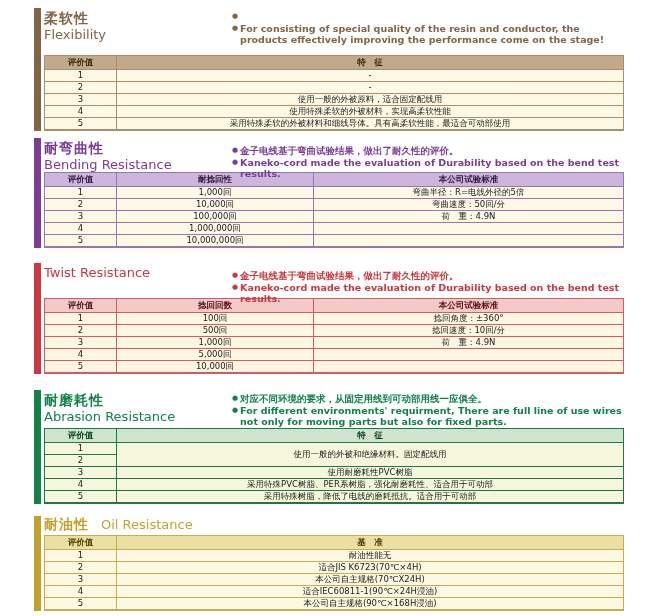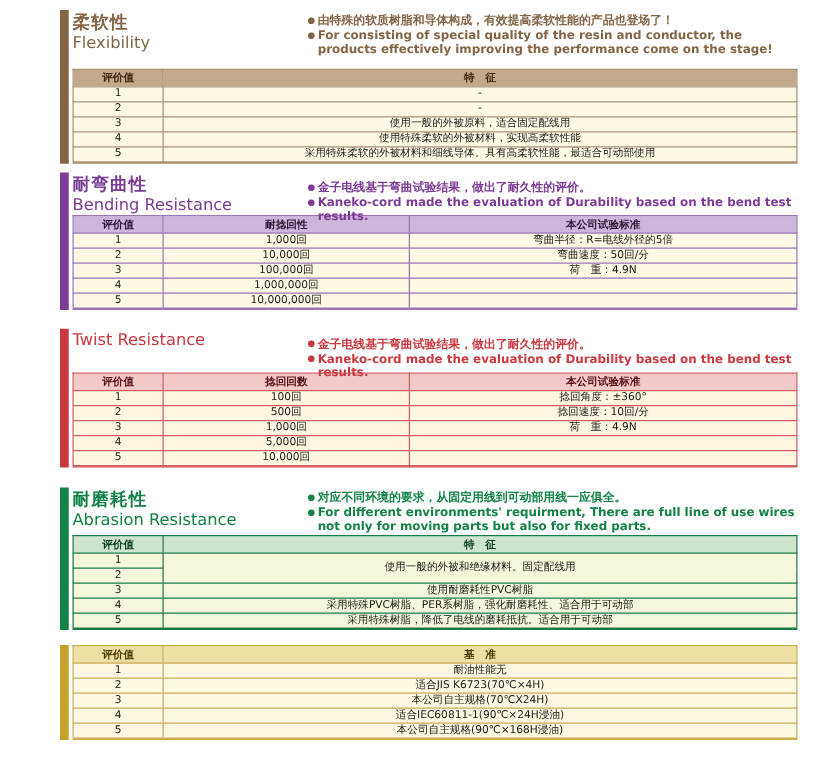--- a/index.html
+++ b/index.html
@@ -1,20 +1,20 @@
 <!DOCTYPE html>
 <html><head>
 <meta charset="utf-8">
 <style>
   html,body{margin:0;padding:0;background:#ffffff;}
   #page{
     position:relative;width:650px;height:616px;background:#ffffff;overflow:hidden;
     font-family:"DejaVu Sans","Liberation Sans",sans-serif;
   }
-  .section{position:absolute;left:48px;display:flex;align-items:stretch;}
+  .section{position:absolute;left:34px;display:flex;align-items:stretch;}
   .accent-bar{width:7px;margin-right:3px;}
   .content{width:580px;}
   .head{display:flex;align-items:flex-start;}
   .titles{width:188px;padding-top:2px;flex:0 0 188px;}
   .title-zh{font-size:14px;font-weight:bold;letter-spacing:1px;line-height:17px;}
   .title-en{font-size:13px;font-weight:normal;line-height:15px;}
   .bullets{flex:1;padding-top:3px;}
   .bullet{display:flex;font-size:9.5px;font-weight:bold;line-height:11.5px;}
   .dot{flex:0 0 auto;font-size:7px;margin-right:2px;line-height:11.5px;}
   table.grade-table{border-collapse:collapse;width:580px;table-layout:fixed;}
@@ -55,21 +55,20 @@
     <div class="accent-bar"></div>
     <div class="content">
       <div class="head">
         <div class="titles">
           <div class="title-zh">柔软性</div>
           <div class="title-en">Flexibility</div>
         </div>
         <div class="bullets">
           <div class="bullet">
               <span class="dot">●</span>
-              <span class="btxt">由特殊的软质树脂和导体构成，有效提高柔软性能的产品也登场了！</span>
             </div>
           <div class="bullet">
               <span class="dot">●</span>
               <span class="btxt">For consisting of special quality of the resin and conductor, the products effectively improving the performance come on the stage!</span>
             </div>
         </div>
       </div>
       <table class="grade-table">
         <colgroup>
             <col class="c1">
@@ -283,20 +282,26 @@
               <td>采用特殊树脂，降低了电线的磨耗抵抗。适合用于可动部</td>
             </tr>
         </tbody>
       </table>
     </div>
   </div>
 
   <div class="section sec-oil" style="top:516px;">
     <div class="accent-bar"></div>
     <div class="content">
+      <div class="head">
+        <div class="titles">
+          <span class="title-zh">耐油性</span>
+          <span class="title-en">Oil Resistance</span>
+        </div>
+      </div>
       <table class="grade-table">
         <colgroup>
             <col class="c1">
             <col>
           </colgroup>
         <thead>
           <tr>
             <th>评价值</th>
             <th>基　准</th>
           </tr>

